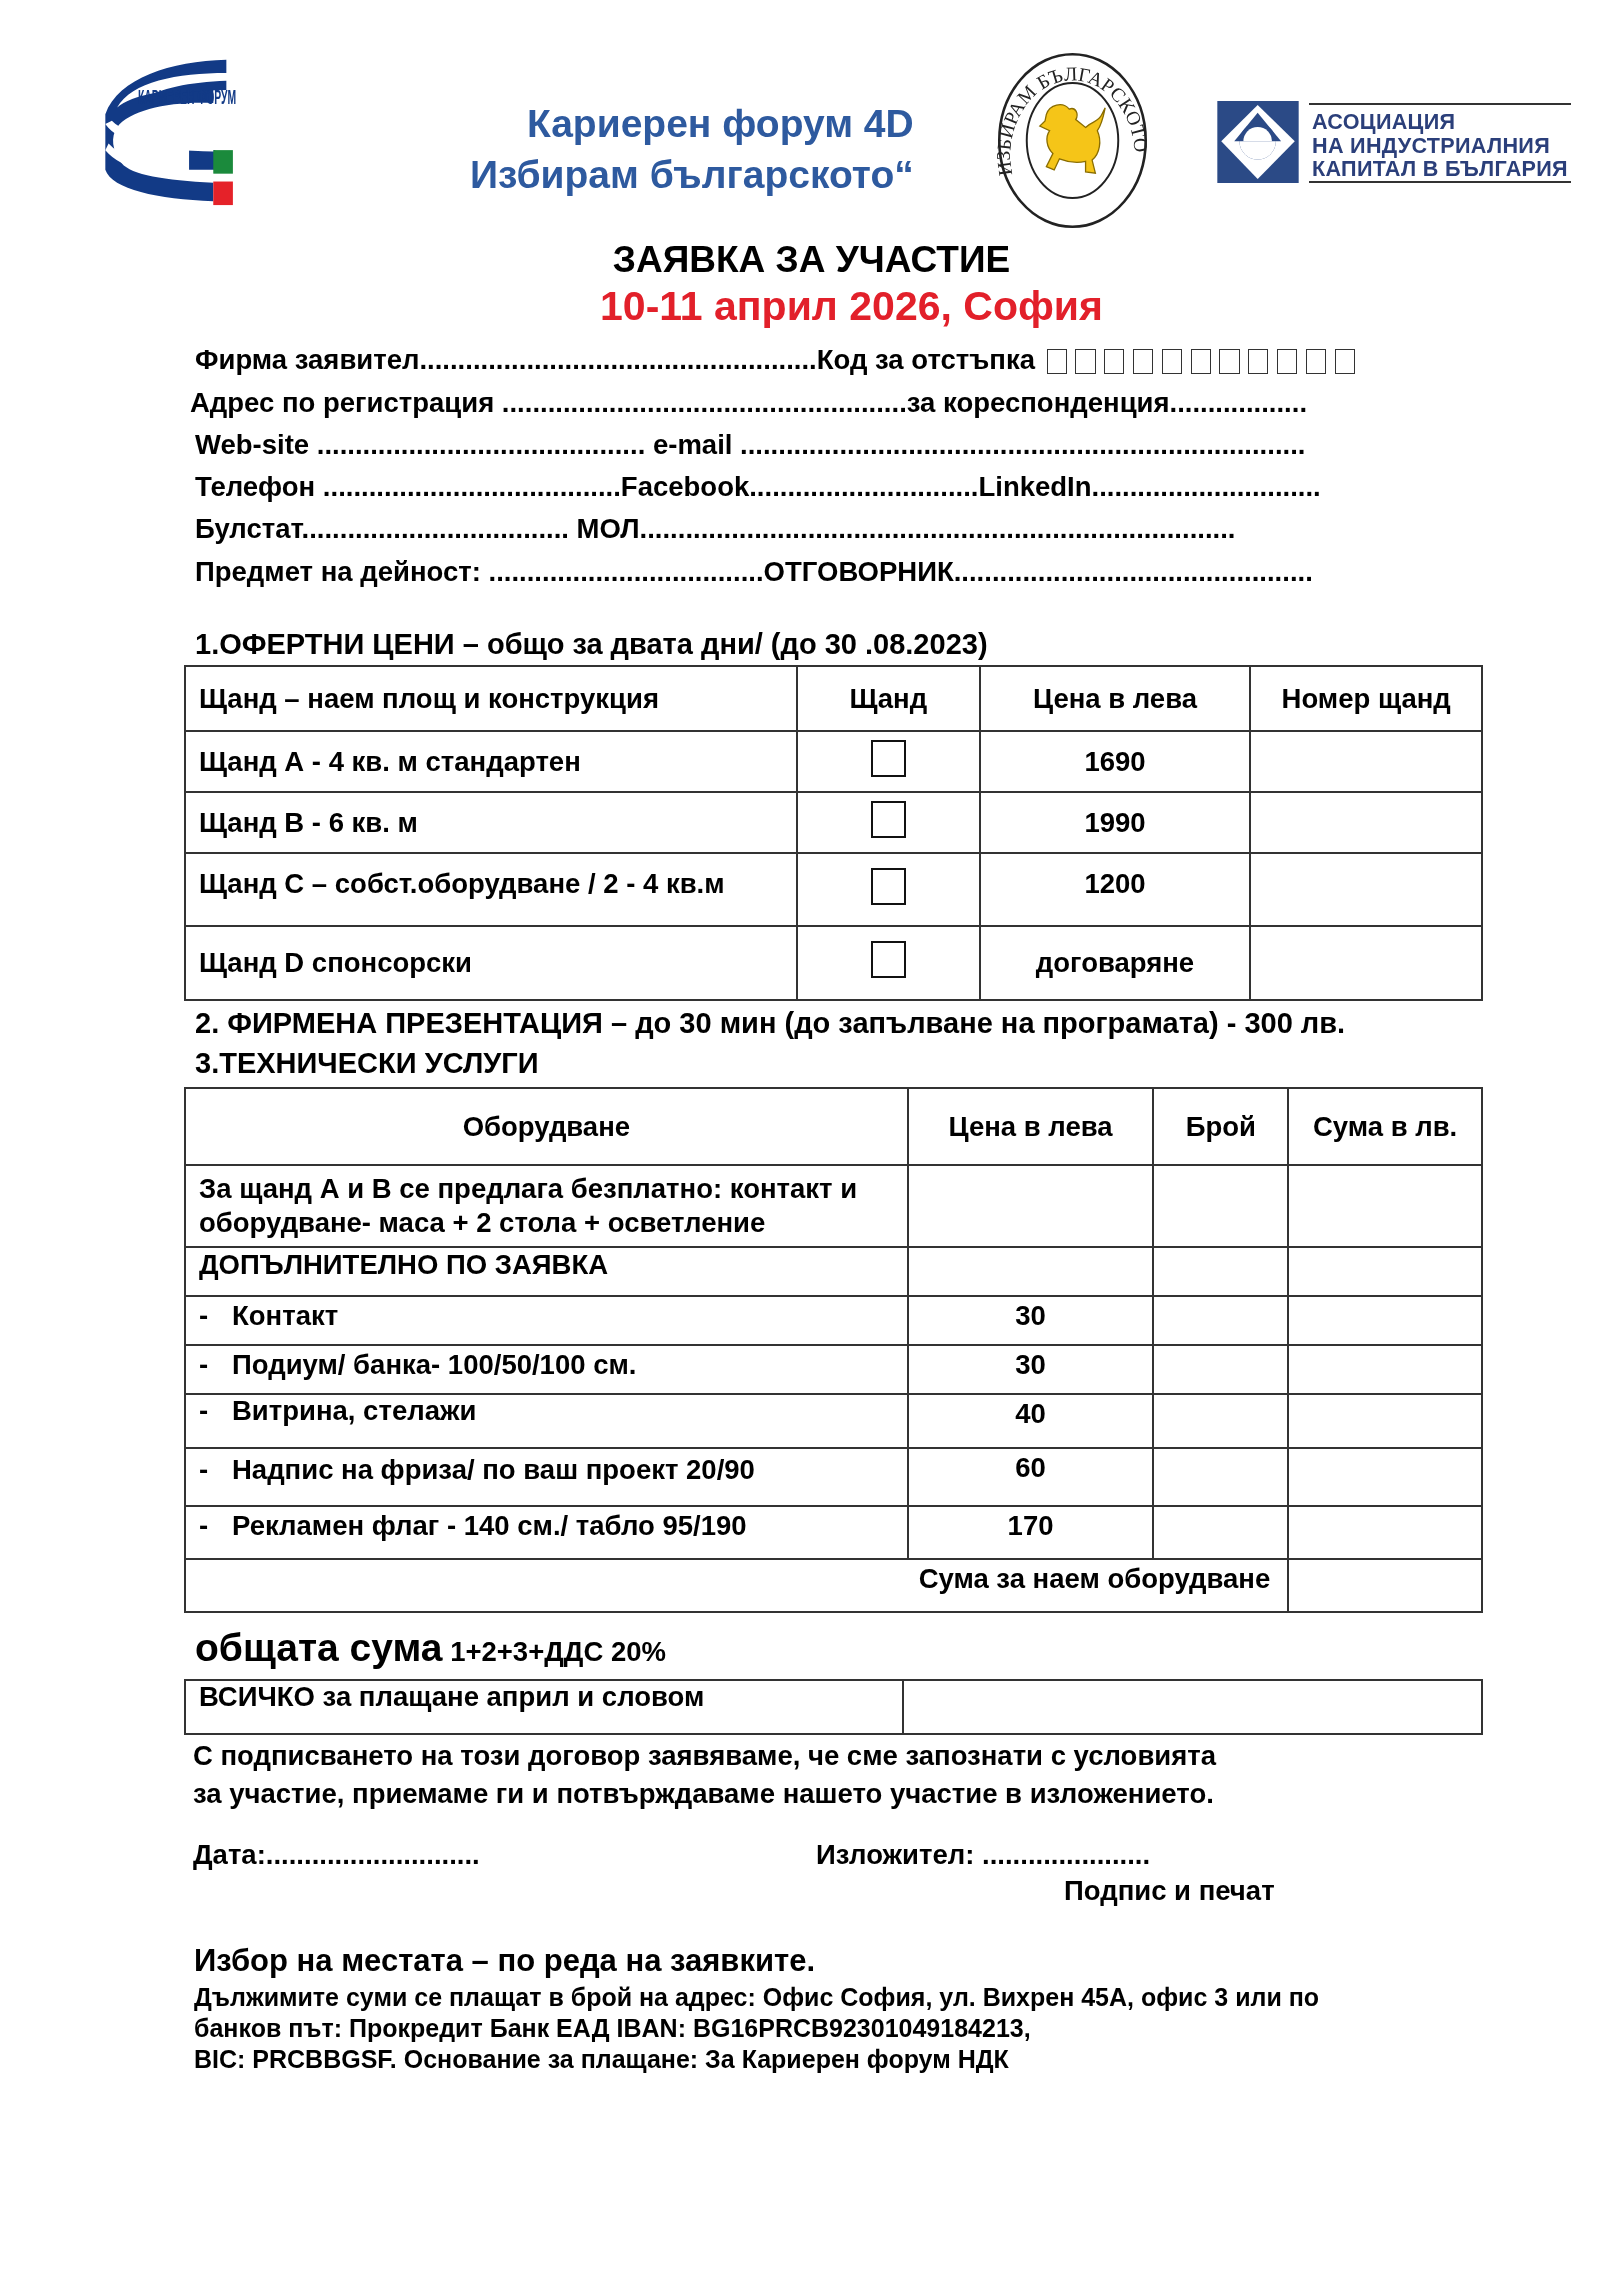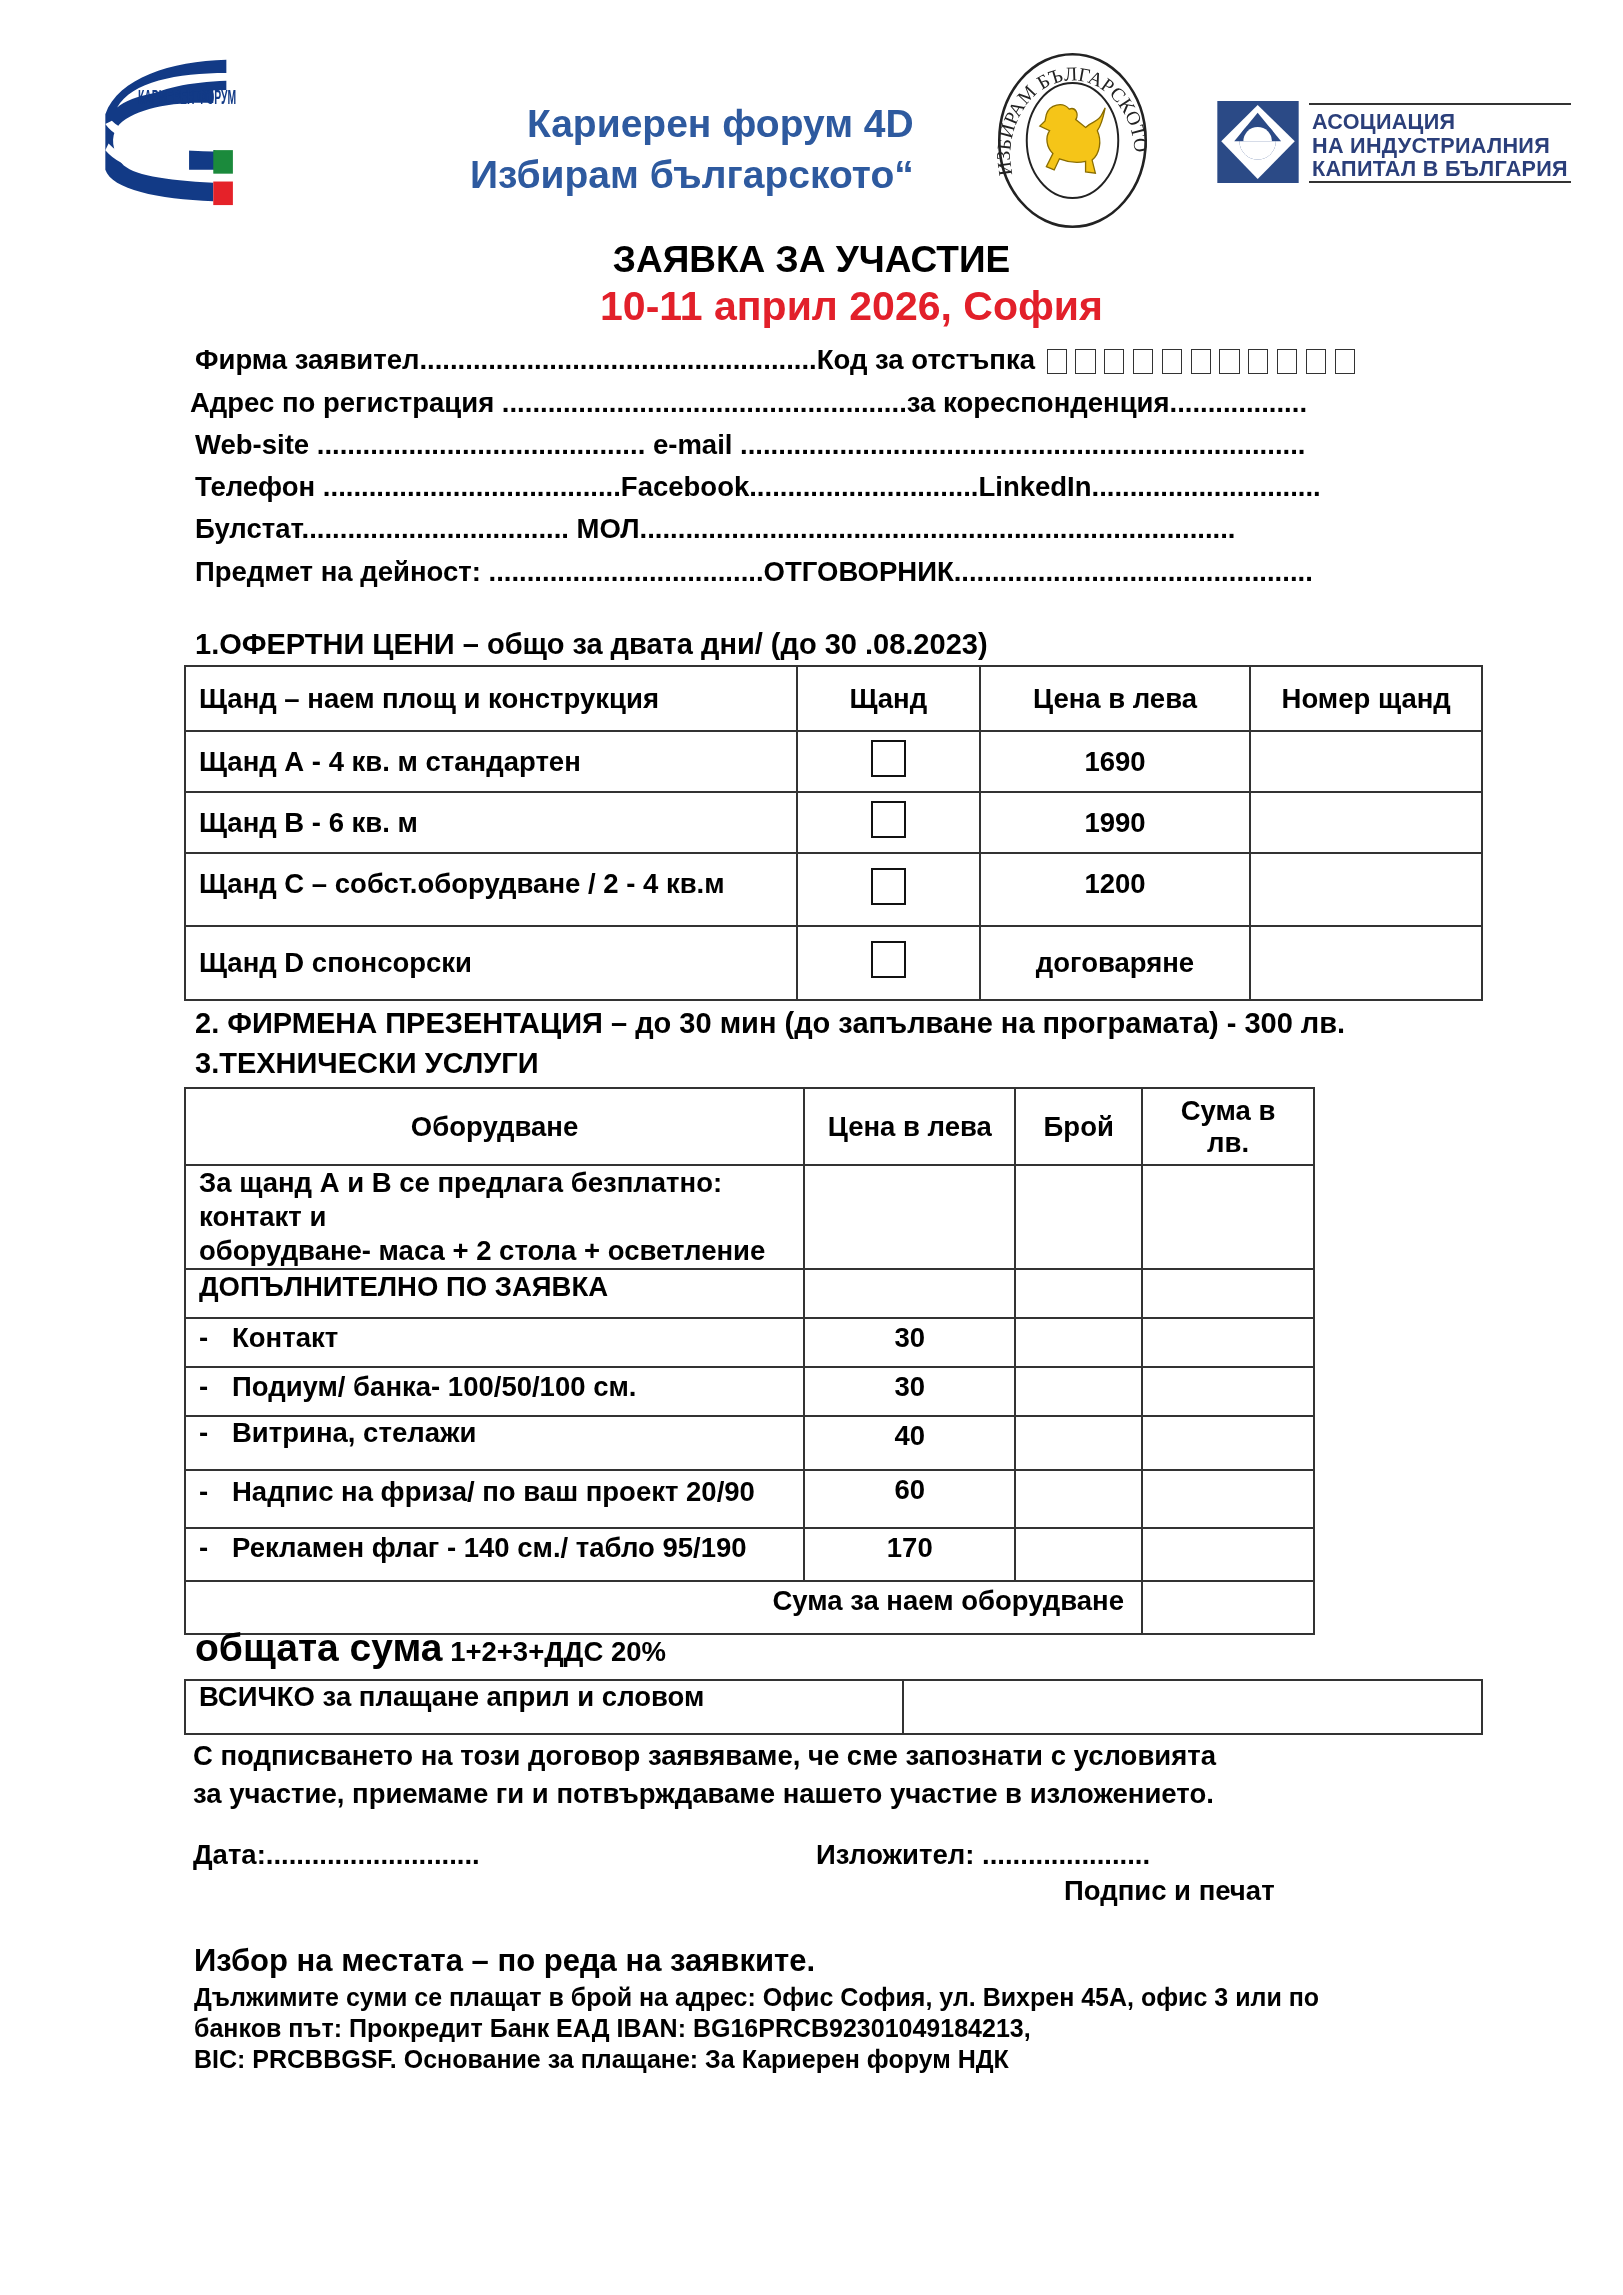--- a/index.html
+++ b/index.html
@@ -150,21 +150,21 @@
     <td class="c"><span class="chk"></span></td>
     <td class="c">договаряне</td>
     <td></td>
   </tr>
 </tbody>
   </table>
 
 <div class="t sec" style="left:195px;top:1007px">2. ФИРМЕНА ПРЕЗЕНТАЦИЯ – до 30 мин (до запълване на програмата) - 300 лв.</div>
 <div class="t sec" style="left:195px;top:1047px">3.ТЕХНИЧЕСКИ УСЛУГИ</div>
 
-<table class="grid" style="left:184px;top:1087px;width:1131px">
+<table class="grid" style="left:184px;top:1087px;width:1299px">
   <colgroup>
       <col style="width:724px">
       <col style="width:246px">
       <col style="width:135px">
       <col style="width:194px">
     </colgroup>
   <tbody>
       <tr style="height:77px">
     <td class="c">Оборудване</td>
     <td class="c">Цена в лева</td>

